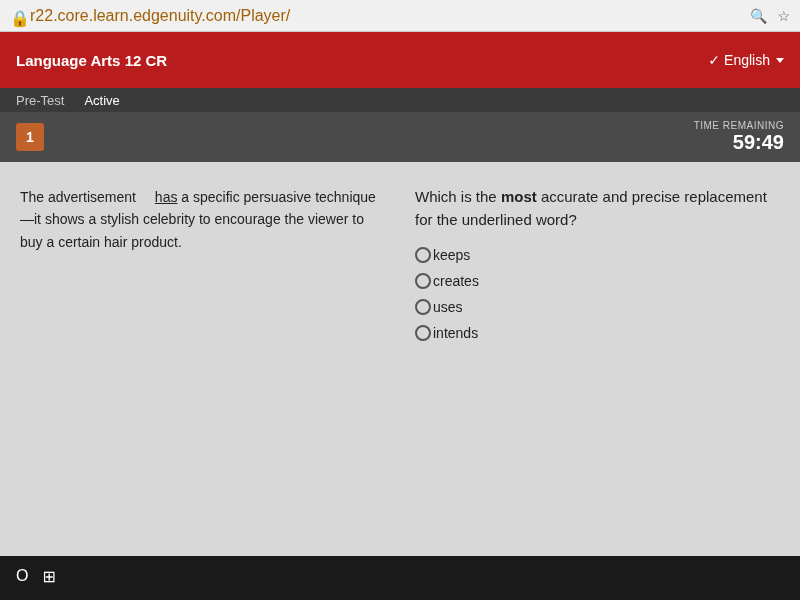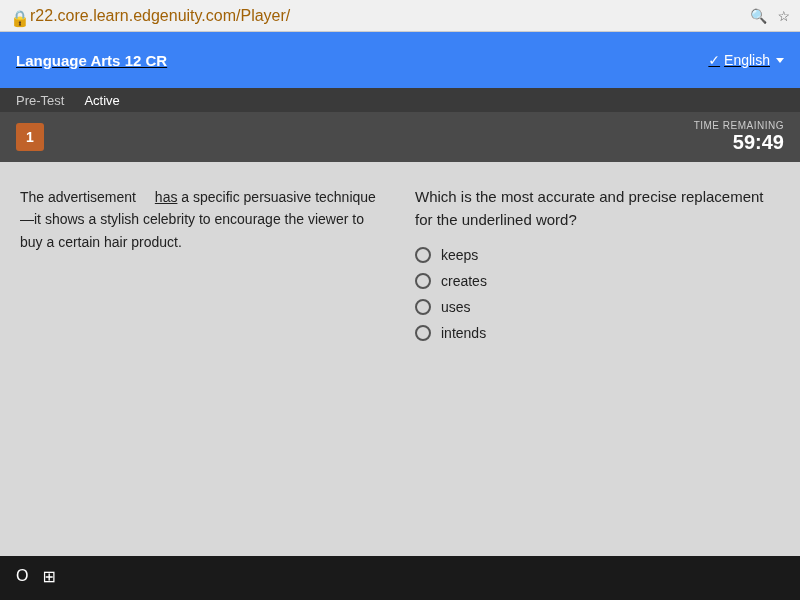--- a/index.html
+++ b/index.html
@@ -32,27 +32,26 @@
     }
     .browser-icons {
       display: flex;
       gap: 10px;
       font-size: 14px;
       color: #555;
     }
 
     
     .app-header {
-      background: #3b82f6;
+      background: #b91c1c;
       height: 56px;
       display: flex;
       align-items: center;
       justify-content: space-between;
       padding: 0 16px;
-      text-decoration: underline;
     }
     .app-title {
       color: #fff;
       font-size: 15px;
       font-weight: bold;
     }
     .app-lang {
       color: #fff;
       font-size: 14px;
       display: flex;
@@ -156,33 +155,33 @@
       padding-left: 15px;
     }
 
     .question-heading {
       font-size: 15px;
       color: #222;
       margin-bottom: 16px;
       line-height: 1.5;
     }
     .question-heading strong {
-      font-weight: normal;
+      font-weight: bold;
     }
 
     .radio-group {
       display: flex;
       flex-direction: column;
       gap: 10px;
       margin-top: 4px;
     }
     .radio-option {
       display: flex;
       align-items: center;
-      gap: 10px;
+      gap: 2px;
       cursor: pointer;
     }
     .radio-circle {
       width: 16px;
       height: 16px;
       border: 2px solid #555;
       border-radius: 50%;
       background: transparent;
       flex-shrink: 0;
     }

